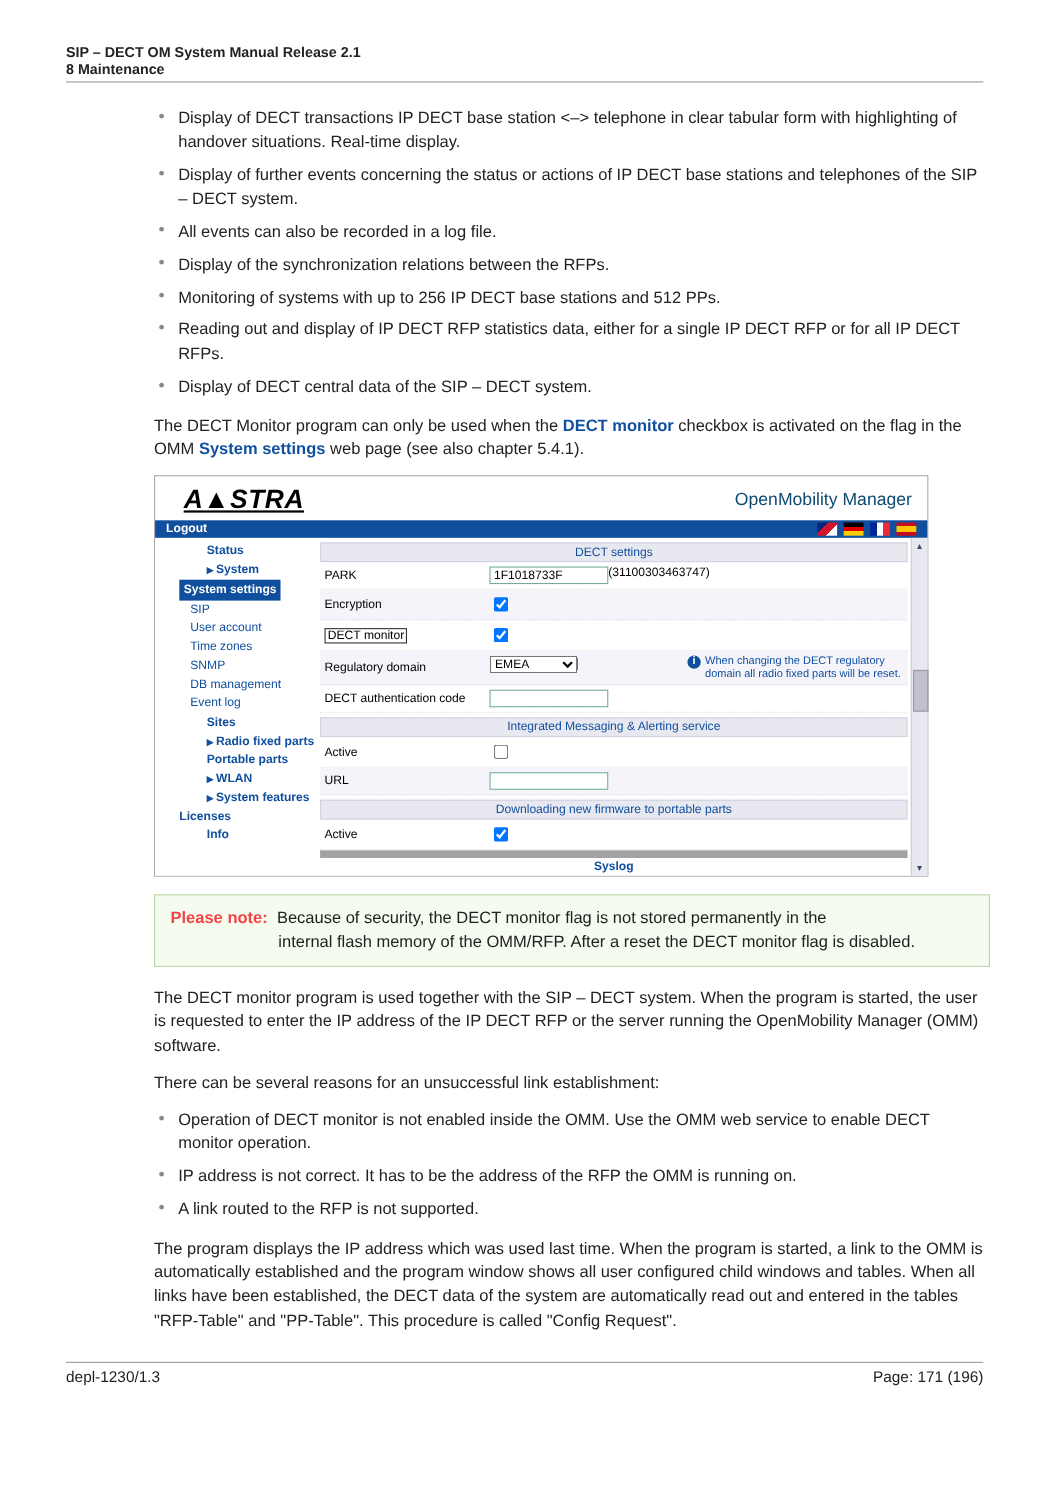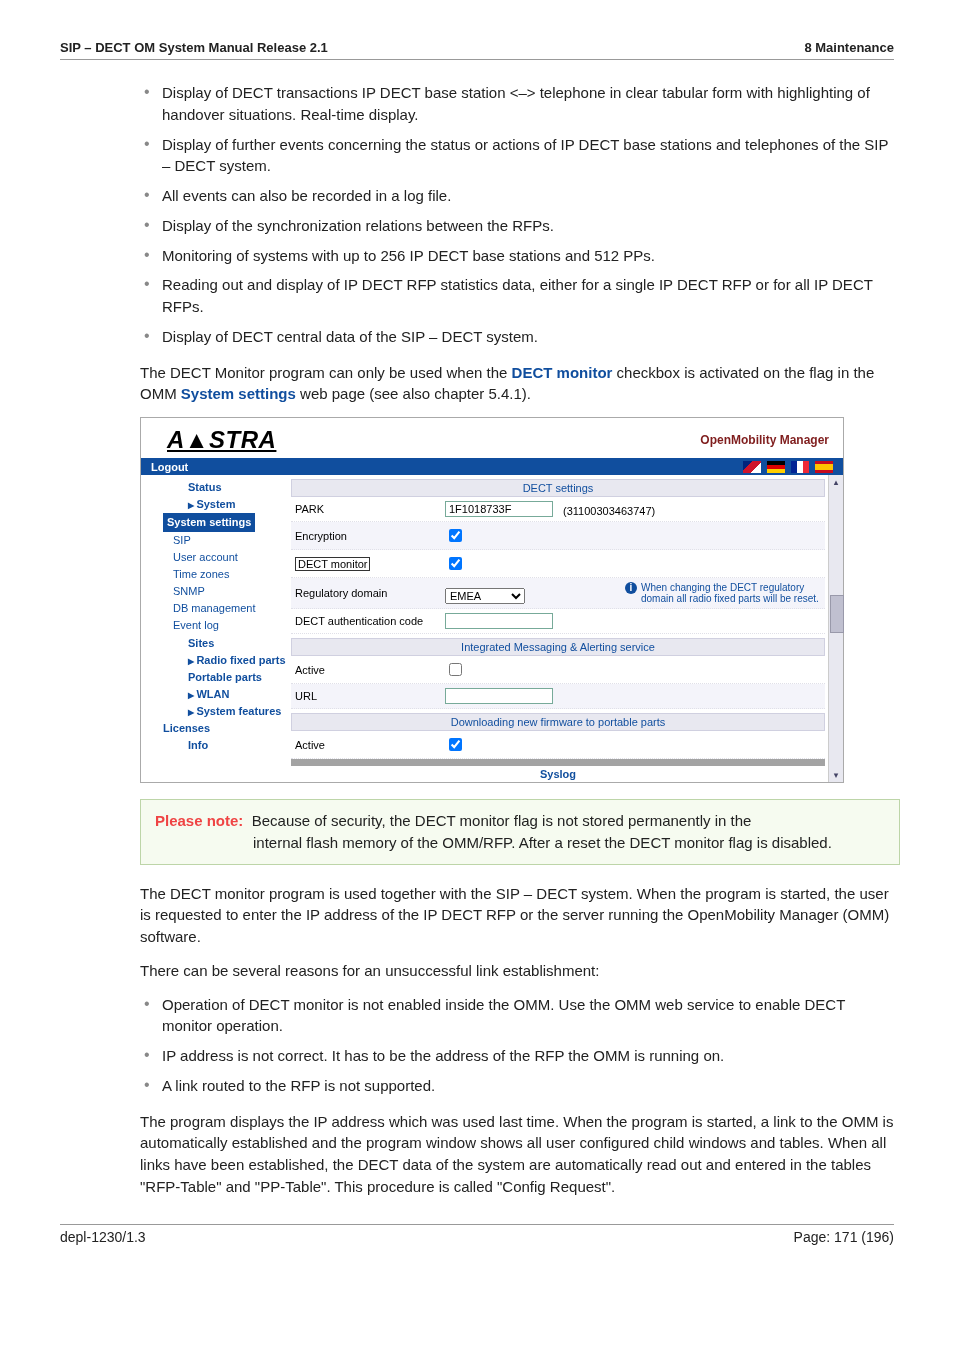--- a/index.html
+++ b/index.html
@@ -7,26 +7,27 @@
     padding: 40px 60px;
     font-family: Arial, Helvetica, sans-serif;
     font-size: 15px;
     color: #222;
     background: #fff;
     width: 954px;
     box-sizing: border-box;
   }
   .top-header {
     display: flex;
-    justify-content: space-between;
+    justify-content: flex-end;
     font-weight: bold;
     font-size: 13px;
     padding-bottom: 4px;
     border-bottom: 1px solid #999;
     margin-bottom: 22px;
+    flex-direction: column;
   }
   .content {
     padding-left: 80px;
   }
   ul.bullets {
     list-style: none;
     padding-left: 0;
     margin: 0 0 14px 0;
   }
   ul.bullets li {
@@ -79,23 +80,23 @@
   }
   .brand {
     font-family: "Trebuchet MS", Arial, sans-serif;
     font-weight: 800;
     font-size: 24px;
     font-style: italic;
     letter-spacing: 0.5px;
     text-decoration: underline;
   }
   .omm-title {
-    color: #7f1d1d;
-    font-weight: bold;
-    font-size: 12px;
+    color: #0c4a6e;
+    font-weight: normal;
+    font-size: 16px;
   }
   .topbar {
     background: #104e9e;
     color: #fff;
     display: flex;
     justify-content: space-between;
     align-items: center;
     padding: 2px 10px;
     font-size: 11px;
     font-weight: bold;
@@ -159,21 +160,21 @@
     border: 1px solid #d0d0e0;
   }
   .formrow {
     display: flex;
     align-items: center;
     padding: 4px 0 4px 4px;
     border-bottom: 1px dotted #e0e0e8;
   }
   .formrow.alt { background:#f4f4fa; }
   .formrow .lbl { width: 150px; }
-  .formrow .fld { flex: 1; display:flex; align-items:flex-end; gap:10px; }
+  .formrow .fld { flex: 1; display:flex; align-items:flex-start; }
   .formrow input[type=text] {
     font-size: 11px;
     padding: 1px 3px;
     width: 100px;
     border: 1px solid #7a9;
   }
   .formrow select {
     font-size: 11px;
     width: 80px;
   }

